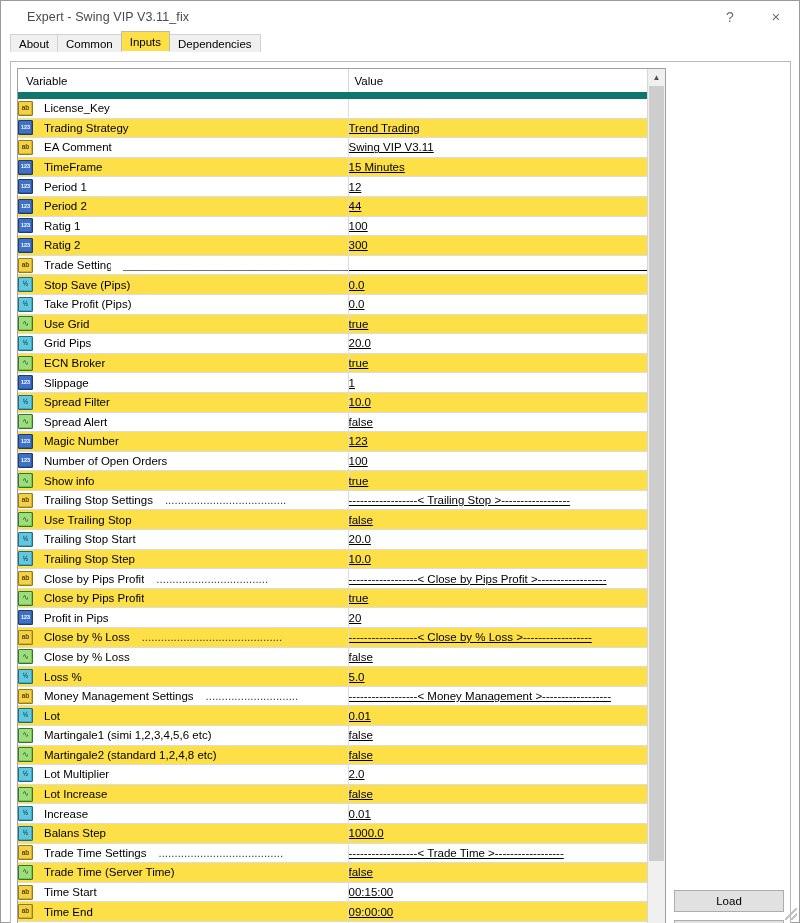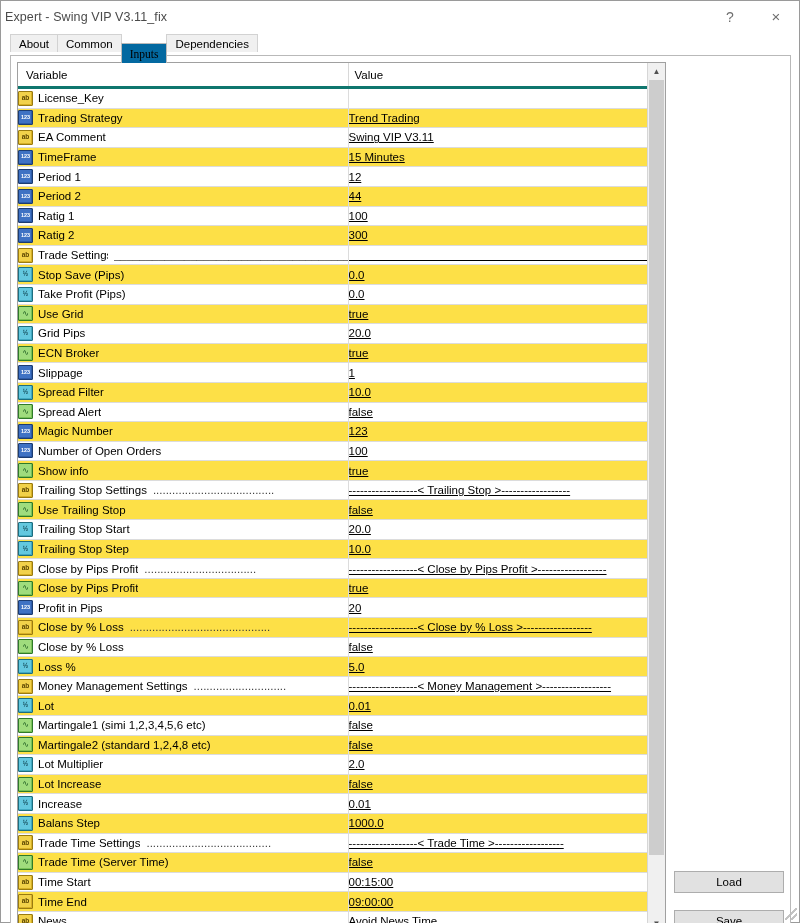--- a/index.html
+++ b/index.html
@@ -21,62 +21,61 @@
     display:flex;flex-direction:column;
   }
   
   #titlebar{
     height:31px;flex:0 0 31px;
     background:#ffffff;
     display:flex;align-items:center;
     position:relative;
   }
   #title-text{
-    margin-left:4px;
+    margin-left:26px;
     font-size:12.5px;
     color:#4a4a4a;
     letter-spacing:.1px;
     white-space:nowrap;
   }
   .tb-btn{
     position:absolute;top:0;height:31px;width:46px;
     display:flex;align-items:center;justify-content:center;
     color:#6f6f6f;
   }
   #help-btn{right:46px;font-size:14px;}
   #close-btn{right:0;font-size:15px;}
 
   
   #tabstrip{
     flex:0 0 19px;height:19px;
-    margin:0 0 4px 9px;
+    margin:0 0 10px 9px;
     display:flex;align-items:flex-end;
     position:relative;
   }
   .tab{
     height:18px;
     padding:0 8px;
     display:flex;align-items:center;
     font-size:11.5px;
     color:#000;
     background:#f0f0f0;
     border:1px solid #d2d2d2;
     border-bottom:none;
     margin-right:-1px;
     box-sizing:border-box;
     position:relative;
     top:1px;
   }
   .tab.active{
-    background:#0369a1;
+    background:#fde047;
     border-color:#b9b9b9;
     height:20px;
-    top:12px;
+    top:0;
     z-index:3;
-    font-family:Liberation Serif, serif;
   }
 
   
   #body-panel{
     flex:1 1 auto;
     margin:0 8px 0 9px;
     border:1px solid #b9b9b9;
     background:#ffffff;
     box-sizing:border-box;
     position:relative;
@@ -107,21 +106,21 @@
   table#grid col.c-var{width:330px;}
   table#grid col.c-val{width:auto;}
   #grid thead th{
     height:23px;
     background:#ffffff;
     font-weight:normal;
     font-size:11.5px;
     text-align:left;
     padding:0 0 0 8px;
     color:#000;
-    border-bottom:3px solid #0f766e;
+    border-bottom:7px solid #0f766e;
     vertical-align:middle;
   }
   #grid thead th.h-val{
     border-left:1px solid #d8d8d8;
     padding-left:6px;
   }
   #grid tbody tr{height:18.6px;}
   #grid tbody tr.odd  td{background:#ffffff;}
   #grid tbody tr.even td{background:#fde047;margin-top:32px;}
   #grid tbody td{
@@ -130,21 +129,21 @@
     vertical-align:middle;
     border-bottom:1px solid #dcdcdc;
     overflow:hidden;
     white-space:nowrap;
     font-size:11.5px;
     line-height:18px;
   }
   td.cell-var{padding-left:5px;}
   td.cell-val{padding-left:6px;border-left:1px solid #dcdcdc;text-decoration:underline;}
 
-  .vcell{display:flex;align-items:center;gap:5px;min-width:0;}
+  .vcell{display:flex;align-items:center;gap:11px;min-width:0;}
   .vlabel{overflow:hidden;text-overflow:clip;white-space:nowrap;}
   .dots{
     flex:1 1 auto;
     overflow:hidden;
     white-space:nowrap;
     letter-spacing:0px;
     font-size:11.5px;
     color:#3a3a3a;
     margin-left:1px;
   }
@@ -204,21 +203,20 @@
   }
   .btn{
     height:22px;
     background:#e1e1e1;
     border:1px solid #adadad;
     font-size:11.5px;
     color:#000;
     display:flex;align-items:center;justify-content:center;
     box-sizing:border-box;
     font-family:"Liberation Sans", sans-serif;
-    margin-top:9px;
   }
   #resize-grip{
     position:absolute;right:2px;bottom:2px;
     width:12px;height:12px;
     background:
       linear-gradient(135deg,transparent 45%,#bdbdbd 45%,#bdbdbd 55%,transparent 55%) ,
       linear-gradient(135deg,transparent 70%,#bdbdbd 70%,#bdbdbd 80%,transparent 80%);
     opacity:.9;
   }
 </style>

